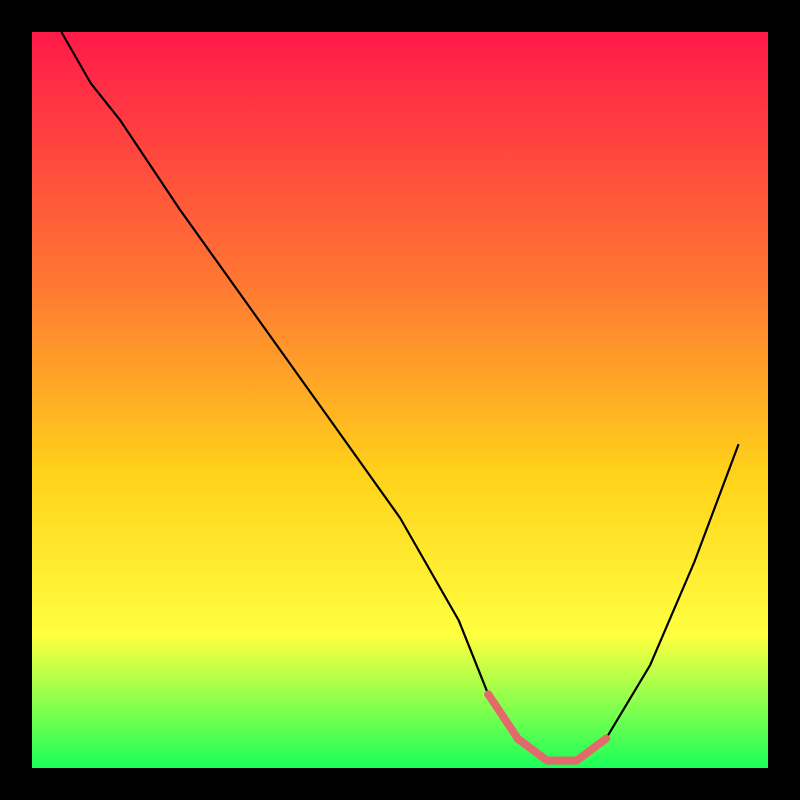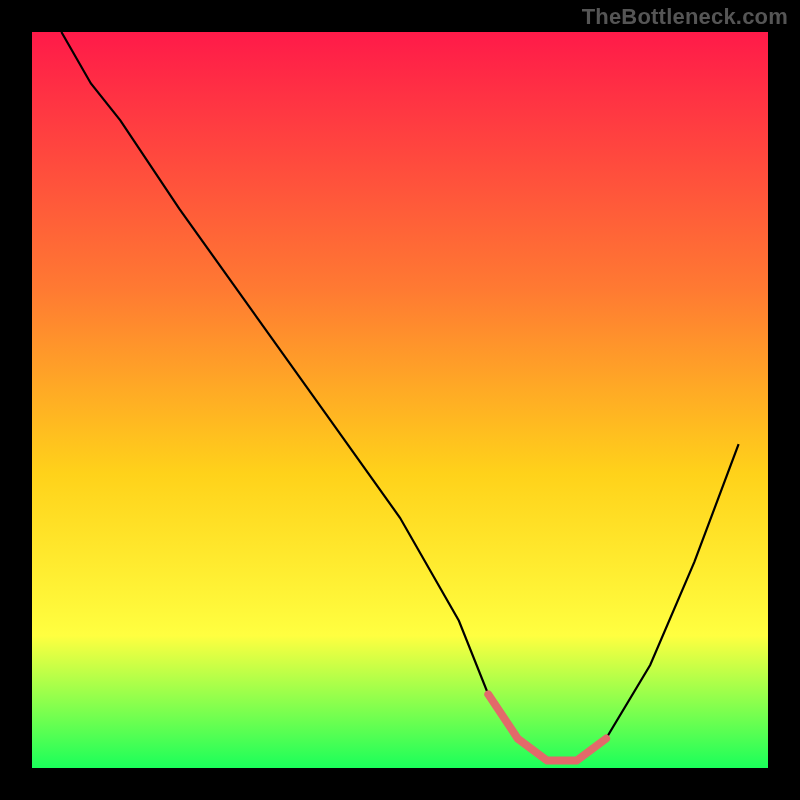--- a/index.html
+++ b/index.html
@@ -30,21 +30,20 @@
   svg {
     position: absolute;
     top: 0;
     left: 0;
   }
 </style>
 </head>
 <body>
 <div class="frame">
 
-<div class="watermark">TheBottleneck.com</div>
 
 <svg id="chart-svg" width="800" height="800" viewBox="0 0 800 800">
   <defs>
     <linearGradient id="heat" x1="0" y1="0" x2="0" y2="1">
       <stop id="g0" offset="0%" stop-color="#ff1a49"></stop>
       <stop id="g1" offset="35%" stop-color="#ff7a32"></stop>
       <stop id="g2" offset="60%" stop-color="#ffd21a"></stop>
       <stop id="g3" offset="82%" stop-color="#ffff40"></stop>
       <stop id="g4" offset="100%" stop-color="#1aff5a"></stop>
     </linearGradient>

